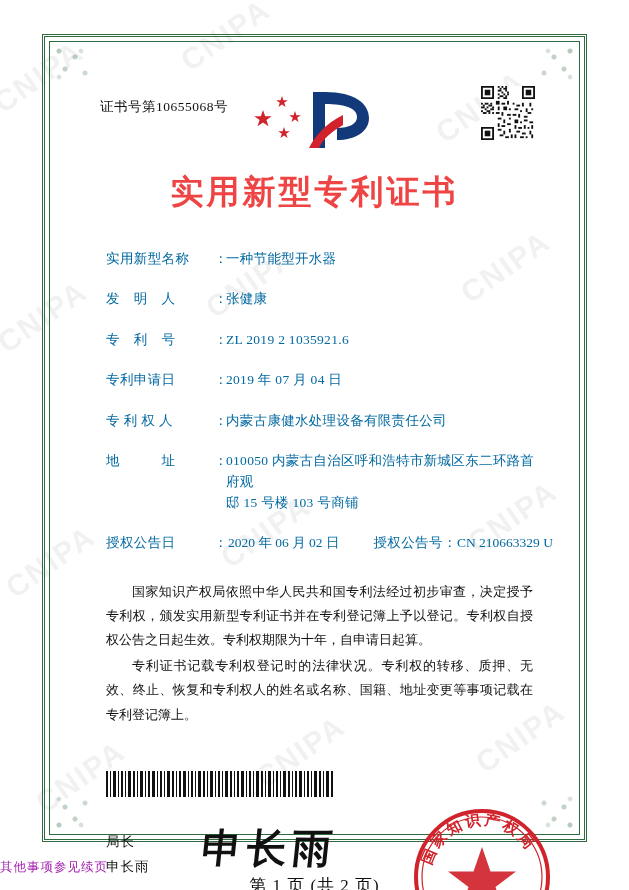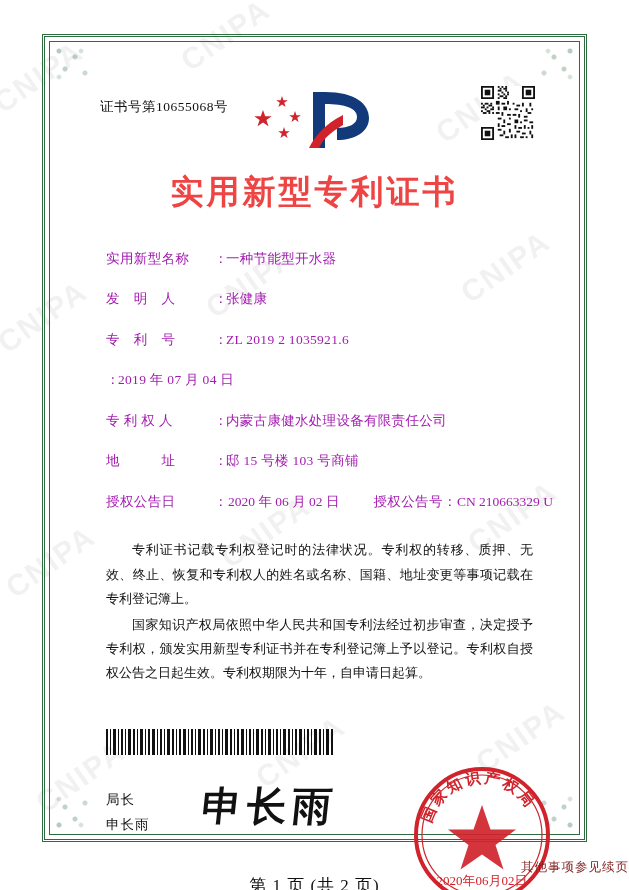--- a/index.html
+++ b/index.html
@@ -136,21 +136,21 @@
     margin-top: 34px;
     padding-left: 34px;
     padding-right: 18px;
   }
   .field {
     display: flex;
     align-items: flex-start;
     margin-bottom: 19.5px;
     font-size: 13.5px;
     line-height: 1.55;
-    color: #a21caf;
+    color: #0369a1;
   }
   .f-label {
     width: 108px;
     flex: 0 0 108px;
     letter-spacing: 0.4px;
     white-space: pre;
   }
   .f-colon {
     width: 12px;
     flex: 0 0 12px;
@@ -243,23 +243,23 @@
     text-align: center;
     font-size: 17px;
     color: #111;
     letter-spacing: 1px;
   }
   .footer-note {
     position: absolute;
     left: 0;
     right: 0;
     bottom: 14px;
-    text-align: right;
+    text-align: left;
     font-size: 12.5px;
-    color: #7f1d1d;
+    color: #a21caf;
     letter-spacing: 1px;
     z-index: 3;
   }
 </style>
 </head>
 <body>
 
 <div class="watermark-layer">
   <div class="wm s1">CNIPA</div>
   <div class="wm s2">CNIPA</div>
@@ -413,53 +413,55 @@
       <span class="f-value">张健康</span>
     </div>
 
     <div class="field">
       <span class="f-label">专　利　号</span>
       <span class="f-colon">：</span>
       <span class="f-value">ZL 2019 2 1035921.6</span>
     </div>
 
     <div class="field">
+      <span class="f-label">专利申请日</span>
       <span class="f-colon">：</span>
       <span class="f-value">2019 年 07 月 04 日</span>
     </div>
 
     <div class="field">
       <span class="f-label">专 利 权 人</span>
       <span class="f-colon">：</span>
       <span class="f-value">内蒙古康健水处理设备有限责任公司</span>
     </div>
 
     <div class="field">
       <span class="f-label">地　　　址</span>
       <span class="f-colon">：</span>
       <span class="f-value">
+        <span class="cont">010050 内蒙古自治区呼和浩特市新城区东二环路首府观</span>
         <span class="cont">邸 15 号楼 103 号商铺</span>
       </span>
     </div>
 
     <div class="field inline-two">
       <span class="f-label">授权公告日</span>
       <span class="f-colon">：</span>
       <span class="f-value2">2020 年 06 月 02 日</span>
       <span class="f-label2">授权公告号</span>
       <span class="f-colon">：</span>
       <span class="f-value2">CN 210663329 U</span>
     </div>
 
   </div>
 
   
   <div class="paras">
+    <p class="para">国家知识产权局依照中华人民共和国专利法经过初步审查，决定授予专利权，颁发实用新型专利证书并在专利登记簿上予以登记。专利权自授权公告之日起生效。专利权期限为十年，自申请日起算。</p>
     <p class="para">专利证书记载专利权登记时的法律状况。专利权的转移、质押、无效、终止、恢复和专利权人的姓名或名称、国籍、地址变更等事项记载在专利登记簿上。</p>
-    <p class="para">国家知识产权局依照中华人民共和国专利法经过初步审查，决定授予专利权，颁发实用新型专利证书并在专利登记簿上予以登记。专利权自授权公告之日起生效。专利权期限为十年，自申请日起算。</p>
   </div>
 
   
   <svg class="barcode" viewBox="0 0 230 26" preserveAspectRatio="none">
     <g fill="#111111">
       <rect x="0" y="0" width="2" height="26"></rect>
         <rect x="4" y="0" width="1" height="26"></rect>
       <rect x="7" y="0" width="3" height="26"></rect>
         <rect x="12" y="0" width="1" height="26"></rect>
       <rect x="15" y="0" width="2" height="26"></rect>

